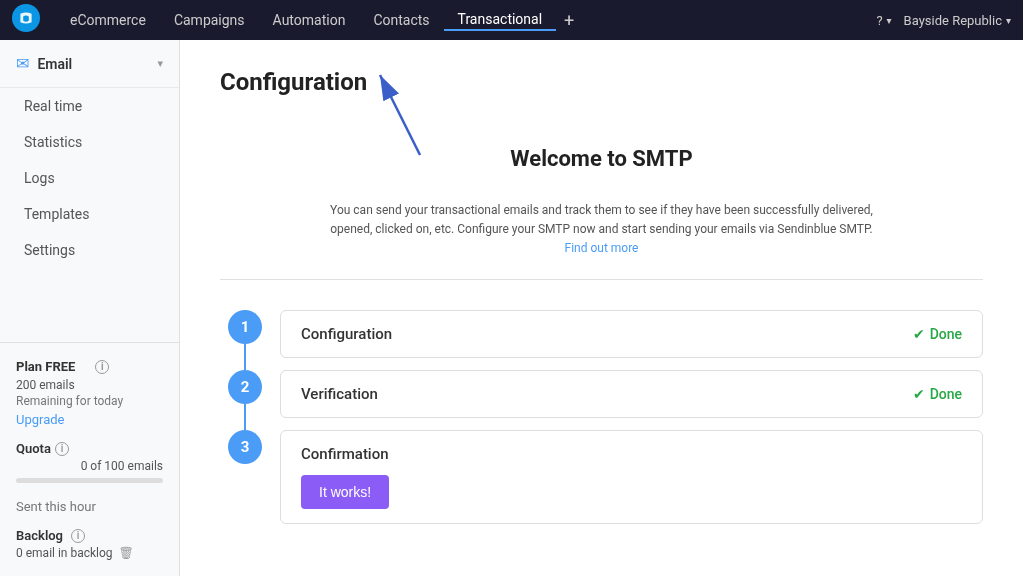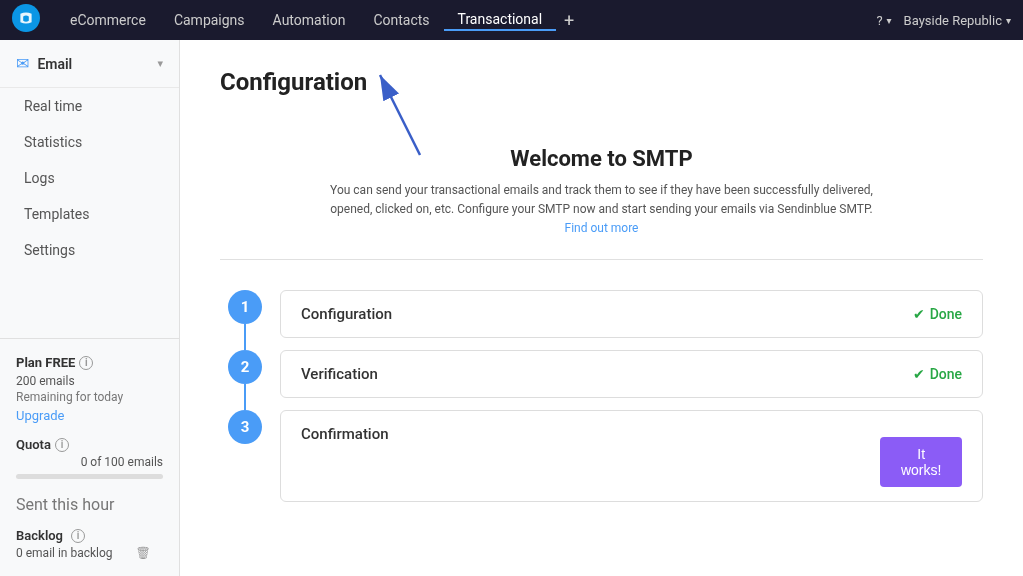--- a/index.html
+++ b/index.html
@@ -105,33 +105,33 @@
       font-size: 14px;
       text-decoration: none;
     }
 
     .sidebar-bottom {
       margin-top: auto;
       padding: 16px;
       border-top: 1px solid #e0e0e0;
       font-size: 12px;
     }
-    .plan-label { font-weight: 700; color: #333; font-size: 13px; display: flex; align-items: center; gap: 4px; }
+    .plan-label { font-weight: 700; color: #333; font-size: 13px; display: flex; align-items: center; gap: 20px; }
     .plan-info { color: #555; margin-top: 4px; }
     .plan-remaining { color: #777; margin-top: 2px; }
     .upgrade-link { color: #4a9cf7; text-decoration: none; display: inline-block; margin-top: 4px; font-size: 13px; }
     .quota-section { margin-top: 14px; }
     .quota-label { font-weight: 600; color: #333; font-size: 13px; display: flex; align-items: center; gap: 4px; text-align: center; }
     .quota-value { color: #555; margin-top: 3px; font-size: 12px; text-align: right; }
     .quota-bar-bg { background: #ddd; height: 5px; border-radius: 3px; margin: 5px 0; }
     .quota-bar-fill { background: #4a9cf7; height: 5px; border-radius: 3px; width: 0%; }
-    .quota-sent { color: #777; font-size: 16px; margin-top: 16px; }
+    .quota-sent { color: #777; font-size: 13px; margin-top: 16px; }
     .backlog-section { margin-top: 14px; }
     .backlog-label { font-weight: 600; color: #333; font-size: 13px; display: flex; align-items: center; gap: 8px; }
-    .backlog-value { color: #555; margin-top: 3px; font-size: 12px; display: flex; align-items: flex-end; gap: 23px; }
+    .backlog-value { color: #555; margin-top: 3px; font-size: 12px; display: flex; align-items: flex-end; gap: 6px; }
     .trash-icon { color: #999; cursor: pointer; }
 
     
     .main-content {
       flex: 1;
       overflow-y: auto;
       padding: 28px 40px;
       position: relative;
     }
     .page-title {
@@ -143,21 +143,21 @@
     .welcome-section {
       text-align: center;
       padding: 30px 40px 20px;
       border-bottom: 1px solid #e0e0e0;
       margin-bottom: 30px;
     }
     .welcome-title {
       font-size: 22px;
       font-weight: 700;
       color: #222;
-      margin-bottom: 10px;
+      margin-bottom: 30px;
     }
     .welcome-desc {
       color: #555;
       line-height: 1.6;
       max-width: 560px;
       margin: 0 auto;
       font-size: 12px;
     }
     .welcome-desc a { color: #4a9cf7; text-decoration: none; }
 
@@ -208,21 +208,21 @@
       padding: 14px 20px;
       margin-bottom: 12px;
       margin-left: 10px;
       display: flex;
       align-items: center;
       justify-content: space-between;
       background: #fff;
     }
     .step-card.expanded {
       align-items: flex-start;
-      flex-direction: row;
+      flex-direction: column;
     }
     .step-name {
       font-size: 15px;
       font-weight: 500;
       color: #333;
     }
     .step-done {
       color: #28a745;
       font-size: 14px;
       display: flex;

